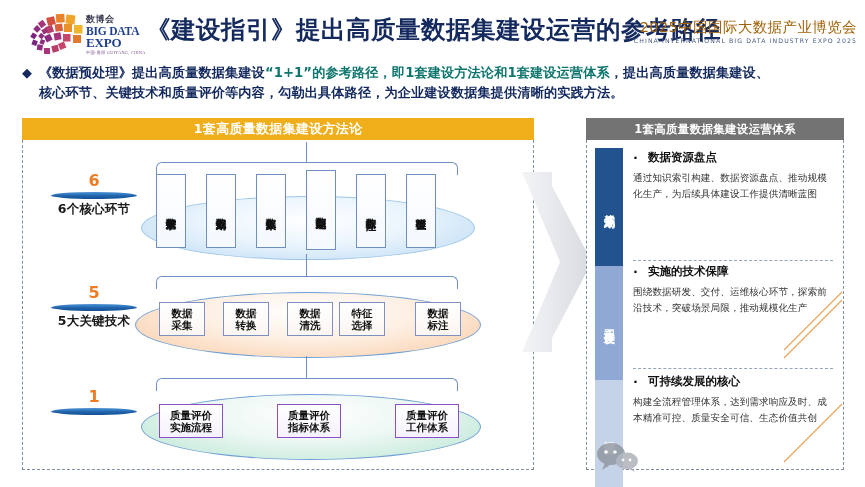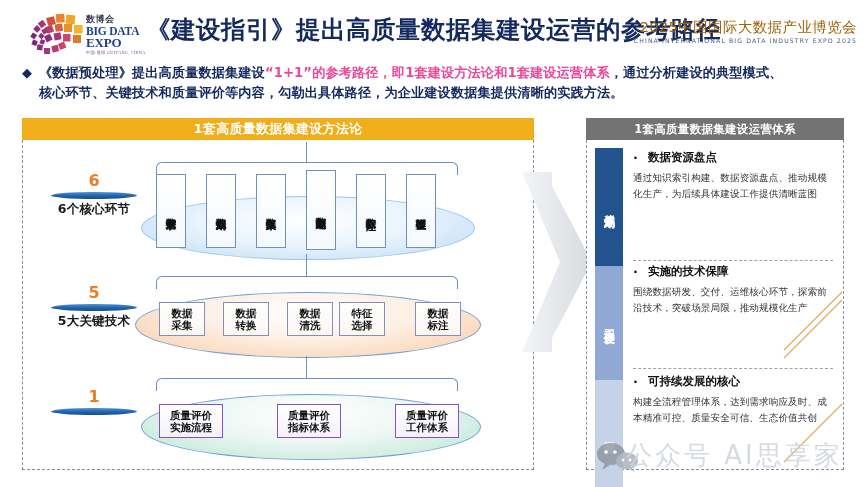--- a/index.html
+++ b/index.html
@@ -30,21 +30,21 @@
   }
   .expo{position:absolute;right:8px;top:18px;text-align:right;}
   .expo-cn{font-size:14.5px;color:#a16207;letter-spacing:.4px;line-height:18px;white-space:nowrap;}
   .expo-en{font-size:6.2px;color:#46597f;letter-spacing:1.1px;line-height:10px;white-space:nowrap;}
 
   
   .bullet-wrap{position:absolute;left:22px;top:63px;width:830px;}
   .bullet-row{display:flex;align-items:flex-start;}
   .diamond{color:#14295e;font-size:13px;line-height:19px;margin-right:7px;flex:0 0 auto;}
   .btext{font-size:13.2px;font-weight:bold;color:#14295e;line-height:19.5px;letter-spacing:.1px;}
-  .or{color:#ec4899;}
+  .or{color:#0f766e;}
 
   
   .panel-l{position:absolute;left:22px;top:118px;width:512px;height:352px;}
   .panel-r{position:absolute;left:586px;top:118px;width:258px;height:352px;}
 
   .pbar{height:22px;background:#EFAE1A;color:#fff;font-size:13px;font-weight:bold;
         display:flex;align-items:center;justify-content:center;letter-spacing:.3px;}
   .pbar.r{background:#737373;font-size:11.5px;}
   .pbody{position:absolute;left:0;right:0;top:22px;bottom:0;
          border:1.3px dashed #7f8fa6;border-top:none;background:#fff;}
@@ -165,21 +165,21 @@
     <div class="expo">
       <div class="expo-cn">2025中国国际大数据产业博览会</div>
       <div class="expo-en">CHINA  INTERNATIONAL  BIG  DATA  INDUSTRY  EXPO  2025</div>
     </div>
   </div>
 
   <div class="bullet-wrap">
     <div class="bullet-row">
       <div class="diamond">◆</div>
       <div class="btext">
-        <span>《数据预处理》提出高质量数据集建设</span><span class="or">“1+1”的参考路径，即1套建设方法论和1套建设运营体系</span><span>，通过分析建设的典型模式、</span><br>
+        <span>《数据预处理》提出高质量数据集建设</span><span class="or">“1+1”的参考路径，即1套建设方法论和1套建设运营体系</span><span>，提出高质量数据集建设、</span><br>
         <span>核心环节、关键技术和质量评价等内容，勾勒出具体路径，为企业建设数据集提供清晰的实践方法。</span>
       </div>
     </div>
   </div>
 
   <div class="panel-l">
     <div class="pbar">1套高质量数据集建设方法论</div>
     <div class="pbody">
 
       <div class="row row1">
@@ -350,16 +350,15 @@
     <svg class="wm-chat" viewBox="0 0 44 30">
       <ellipse cx="15" cy="12" rx="14" ry="11" fill="#8e949e"></ellipse>
       <path d="M9,21 L6,28 L14,23 Z" fill="#8e949e"></path>
       <circle cx="10" cy="10" r="1.8" fill="#fff"></circle>
       <circle cx="19" cy="10" r="1.8" fill="#fff"></circle>
       <ellipse cx="31" cy="19" rx="11" ry="8.5" fill="#a9aeb6"></ellipse>
       <path d="M36,26 L39,30 L33,27 Z" fill="#a9aeb6"></path>
       <circle cx="27" cy="18" r="1.4" fill="#fff"></circle>
       <circle cx="34" cy="18" r="1.4" fill="#fff"></circle>
     </svg>
-    <div class="wm-txt">公众号  AI思享家</div>
   </div>
 
 </div>
 
 </body></html>

